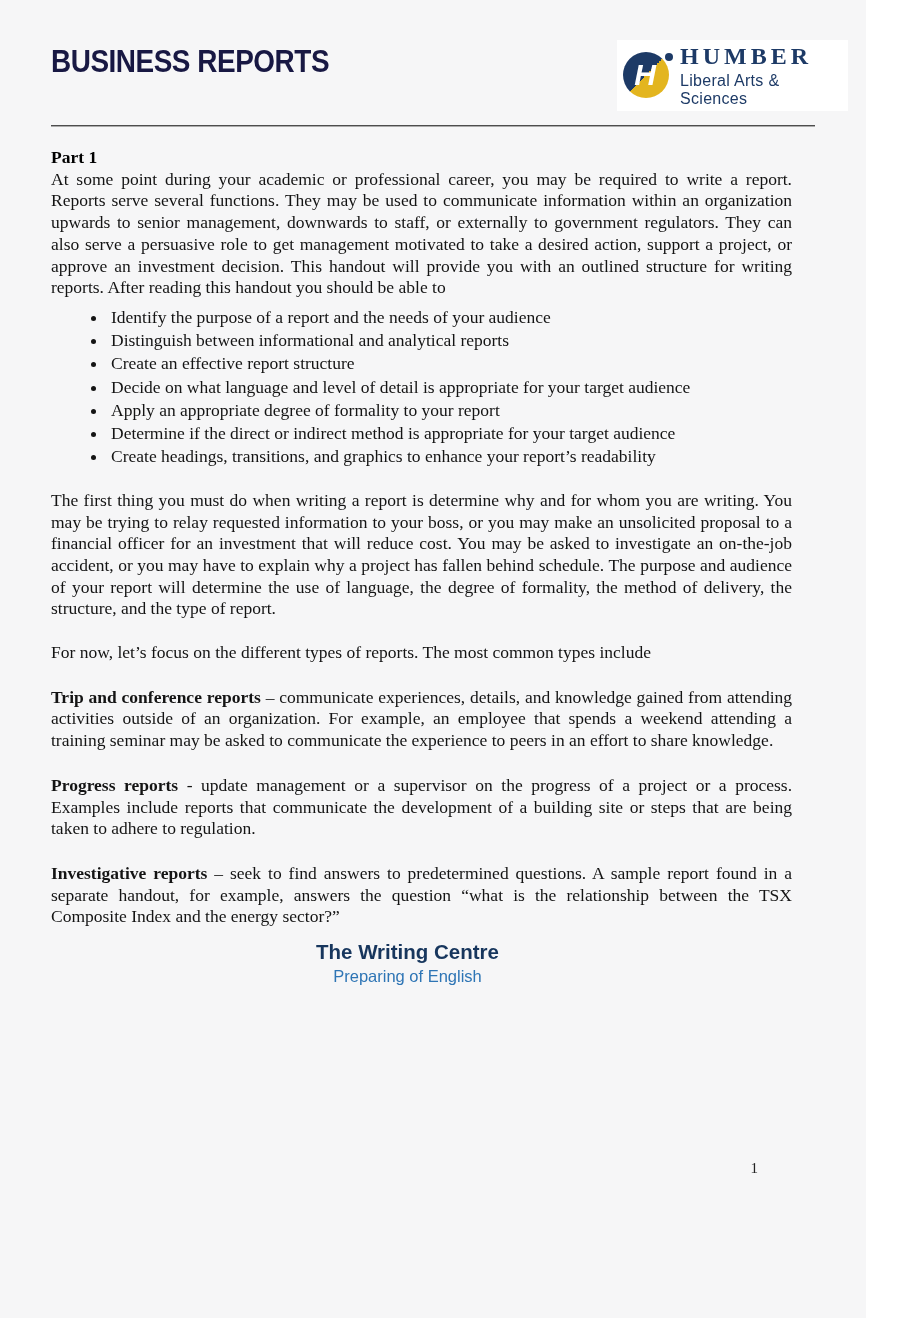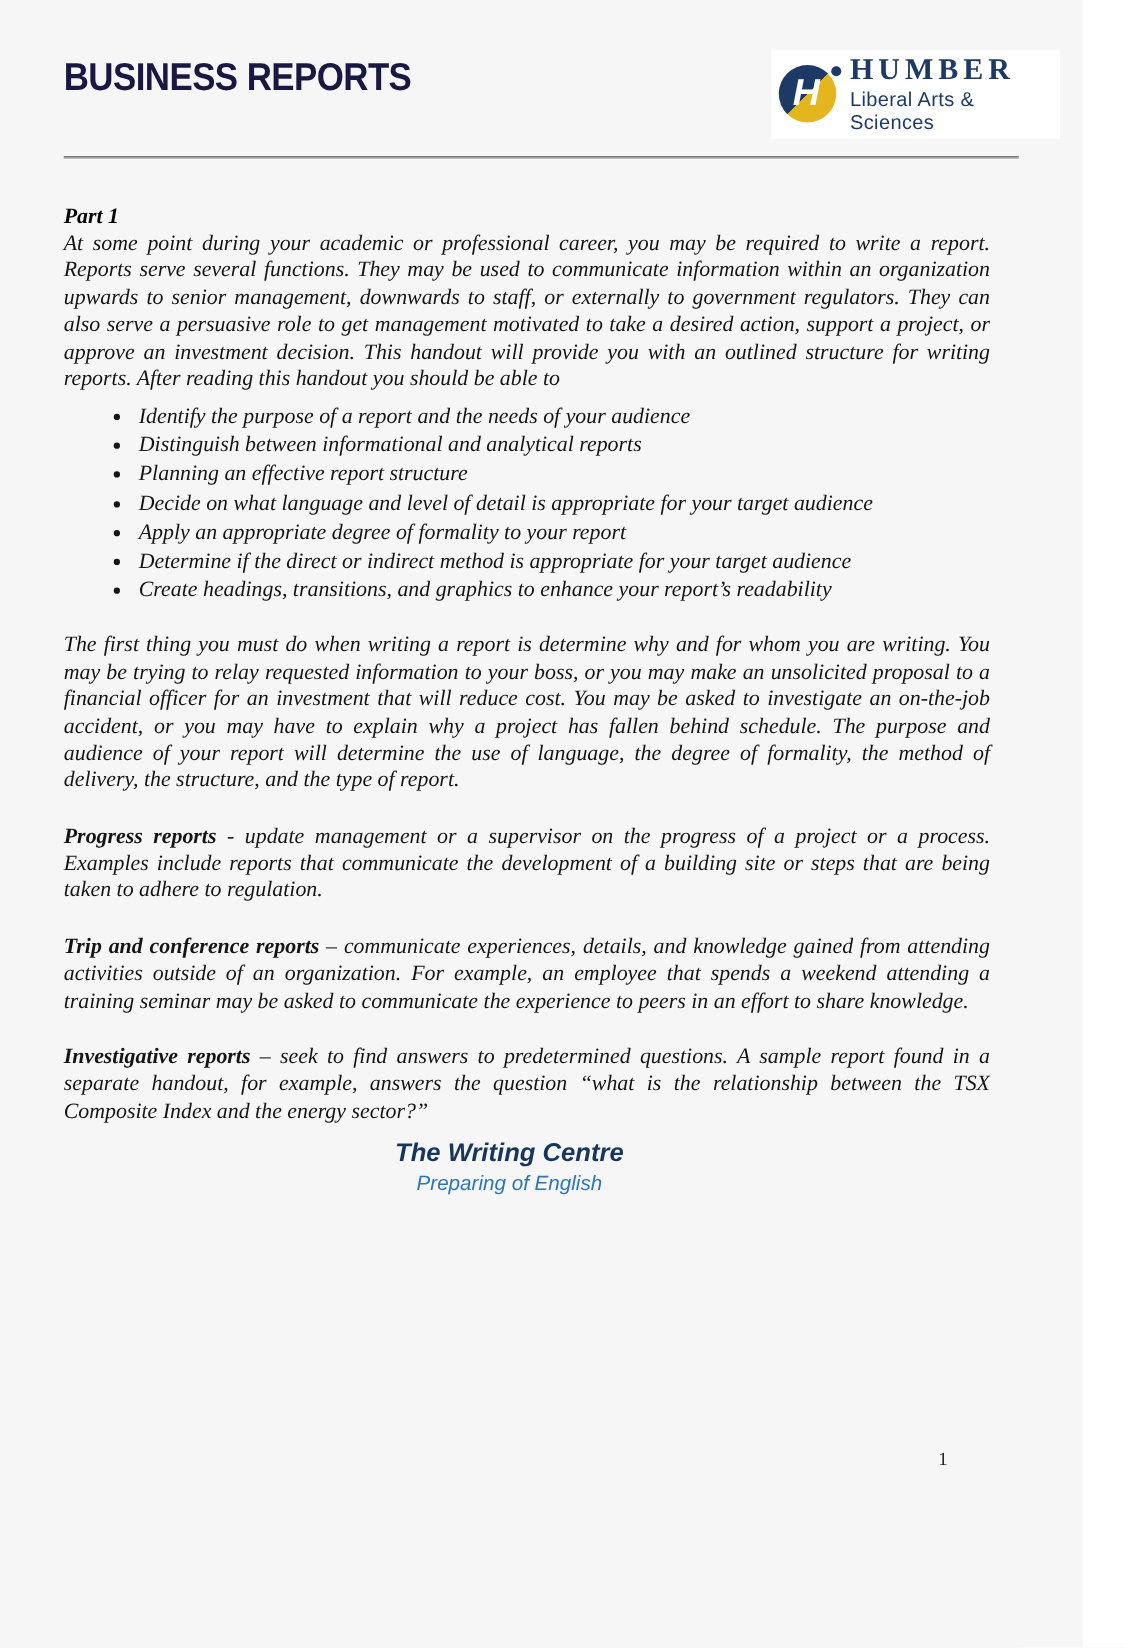--- a/index.html
+++ b/index.html
@@ -97,24 +97,23 @@
     border: none;
     border-top: 1px solid #4d4d4d;
     border-bottom: 1px solid #ababab;
     margin: 0;
   }
 
   
   .content {
     position: absolute;
     left: 51px;
-    top: 142px;
+    top: 127px;
     width: 741px;
     padding-top: 20px;
-    font-style: italic;
   }
   .content p, .content h2, .content h3 {
     margin: 0;
     font-size: 17.5px;
     line-height: 21.7px;
   }
   .body-text { text-align: justify; }
   h2.part-heading { font-weight: bold; color: #000; }
   h3.section-heading {
     font-weight: bold;
@@ -186,35 +185,36 @@
 
   <div class="content">
 
     <h2 class="part-heading">Part 1</h2>
 
     <p class="body-text">At some point during your academic or professional career, you may be required to write a report. Reports serve several functions.  They may be used to communicate information within an organization upwards to senior management, downwards to staff, or externally to government regulators.  They can also serve a persuasive role to get management motivated to take a desired action, support a project, or approve an investment decision.  This handout will provide you with an outlined structure for writing reports.  After reading this handout you should be able to</p>
 
     <ul class="objectives">
       <li>Identify the purpose of a report and the needs of your audience</li>
       <li>Distinguish between informational and analytical reports</li>
-      <li>Planning an effective report structure</li>
+      <li>Create an effective report structure</li>
       <li>Decide on what language and level of detail is appropriate for your target audience</li>
       <li>Apply an appropriate degree of formality to your report</li>
       <li>Determine if the direct or indirect method is appropriate for your target audience</li>
       <li>Create headings, transitions, and graphics to enhance your report’s readability</li>
     </ul>
 
 
     <p class="body-text after-heading">The first thing you must do when writing a report is determine why and for whom you are writing.  You may be trying to relay requested information to your boss, or you may make an unsolicited proposal to a financial officer for an investment that will reduce cost.  You may be asked to investigate an on-the-job accident, or you may have to explain why a project has fallen behind schedule.  The purpose and audience of your report will determine the use of language, the degree of formality, the method of delivery, the structure, and the type of report.</p>
 
-
+    <p class="body-text after-heading">For now, let’s focus on the different types of reports.  The most common types include</p>
+
+
+    <p class="body-text def spaced"><span class="term">Trip and conference reports</span> <span>– communicate experiences, details, and knowledge gained from attending activities outside of an organization.  For example, an employee that spends a weekend attending a training seminar may be asked to communicate the experience to peers in an effort to share knowledge.</span></p>
 
     <p class="body-text def spaced"><span class="term">Progress reports</span> <span>- update management or a supervisor on the progress of a project or a process.  Examples include reports that communicate the development of a building site or steps that are being taken to adhere to regulation.</span></p>
-
-    <p class="body-text def spaced"><span class="term">Trip and conference reports</span> <span>– communicate experiences, details, and knowledge gained from attending activities outside of an organization.  For example, an employee that spends a weekend attending a training seminar may be asked to communicate the experience to peers in an effort to share knowledge.</span></p>
 
     <p class="body-text def spaced"><span class="term">Investigative reports</span> <span>– seek to find answers to predetermined questions.  A sample report found in a separate handout, for example, answers the question “what is the relationship between the TSX Composite Index and the energy sector?”</span></p>
 
     <div class="footer">
       <div class="footer-title">The Writing Centre</div>
       <div class="footer-subtitle">Preparing of English</div>
     </div>
 
   </div>
 

